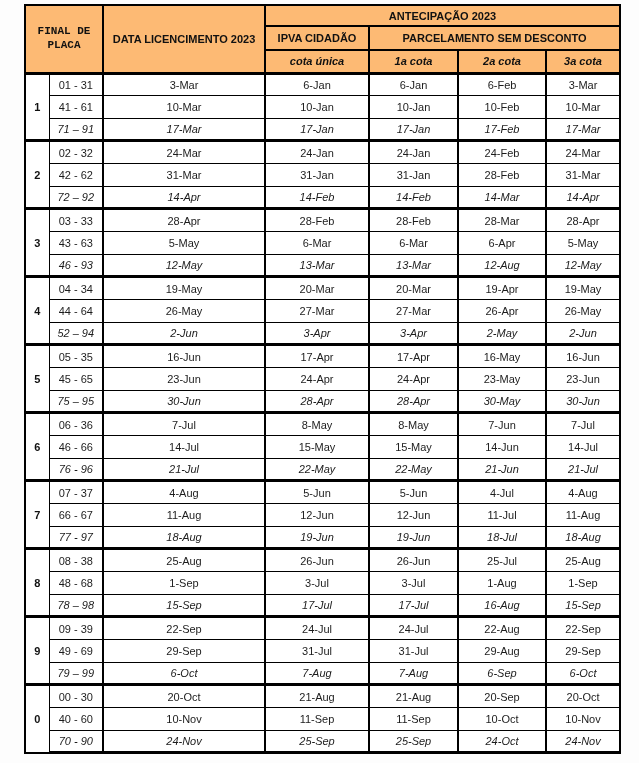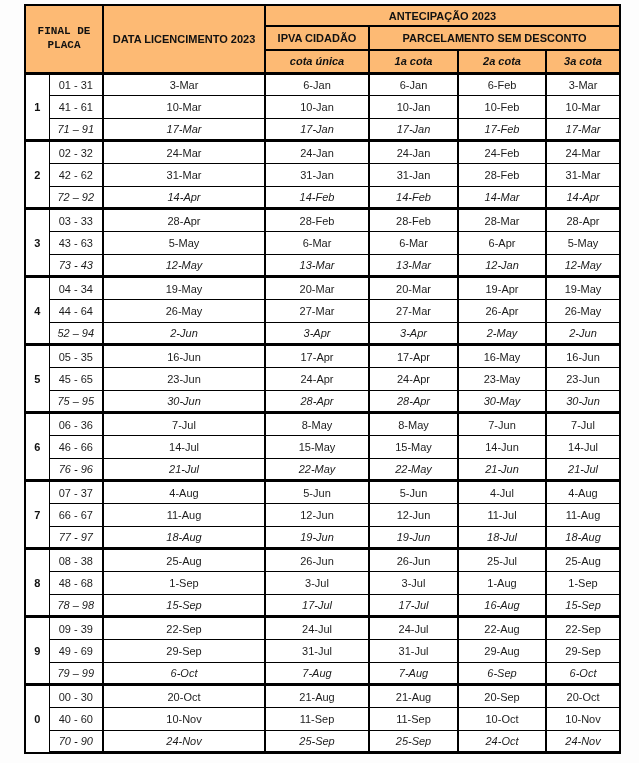--- a/index.html
+++ b/index.html
@@ -151,25 +151,25 @@
         </tr>
         <tr>
           <td class="range">43 - 63</td>
           <td>5-May</td>
           <td>6-Mar</td>
           <td>6-Mar</td>
           <td>6-Apr</td>
           <td>5-May</td>
         </tr>
         <tr class="group-end">
-          <td class="range">73 - 43</td>
+          <td class="range">46 - 93</td>
           <td>12-May</td>
           <td>13-Mar</td>
           <td>13-Mar</td>
-          <td>12-Jan</td>
+          <td>12-Aug</td>
           <td>12-May</td>
         </tr>
         <tr class="group-start">
           <td class="digit" rowspan="3">4</td>
           <td class="range">04 - 34</td>
           <td>19-May</td>
           <td>20-Mar</td>
           <td>20-Mar</td>
           <td>19-Apr</td>
           <td>19-May</td>

